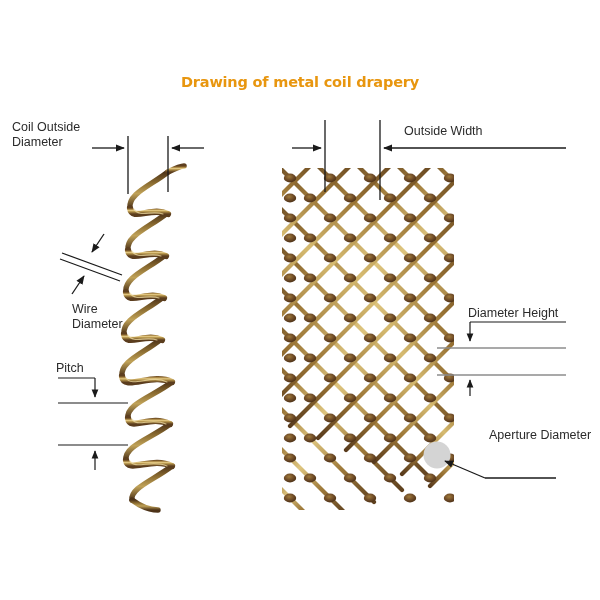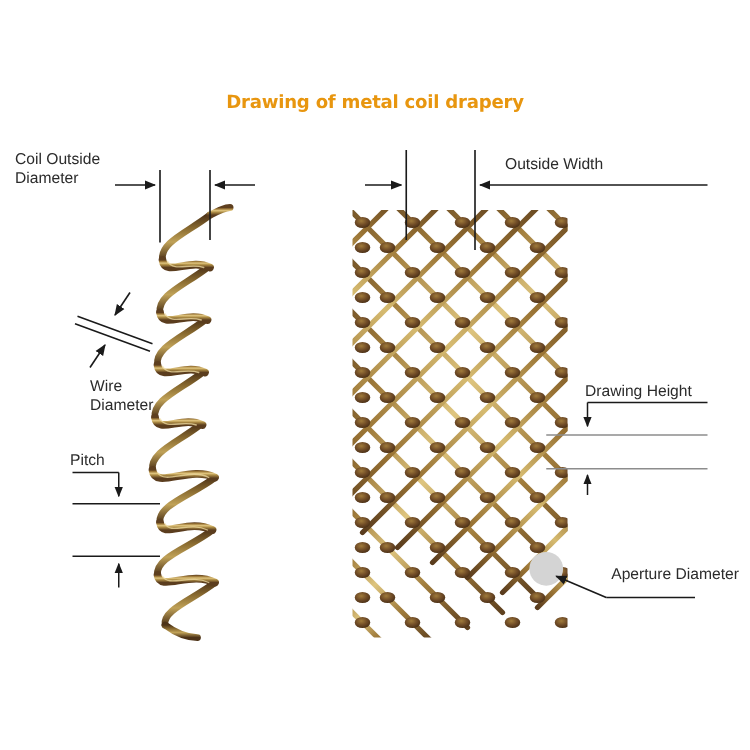--- a/index.html
+++ b/index.html
@@ -43,21 +43,21 @@
     font-family: "Liberation Sans", sans-serif;
     font-size: 12.5px;
     line-height: 15px;
     white-space: pre;
   }
   .lbl-coil-outside { left: 12px; top: 120px; }
   .lbl-wire        { left: 28px; top: 302px; margin-left: 44px; }
   .lbl-pitch       { left: 56px; top: 361px; }
   .lbl-dwidth      { left: 404px; top: 124px; }
   .lbl-dheight     { left: 468px; top: 306px; }
-  .lbl-aperture    { left: 489px; top: 452px; }
+  .lbl-aperture    { left: 489px; top: 428px; }
 </style>
 </head>
 <body>
 
 <div id="canvas">
 
   <svg id="figure" viewBox="0 0 600 600" xmlns="http://www.w3.org/2000/svg">
     <defs>
 
       <linearGradient id="gradWireH" x1="0" y1="0" x2="1" y2="0">
@@ -333,17 +333,17 @@
   <div class="title">Drawing of metal coil drapery</div>
 
   <div class="lbl lbl-coil-outside"><span>Coil Outside</span><br><span>Diameter</span></div>
 
   <div class="lbl lbl-wire"><span>Wire</span><br><span>Diameter</span></div>
 
   <div class="lbl lbl-pitch">Pitch</div>
 
   <div class="lbl lbl-dwidth">Outside Width</div>
 
-  <div class="lbl lbl-dheight">Drawing Height</div>
+  <div class="lbl lbl-dheight">Diameter Height</div>
 
   <div class="lbl lbl-aperture">Aperture Diameter</div>
 
 </div>
 
 </body></html>

